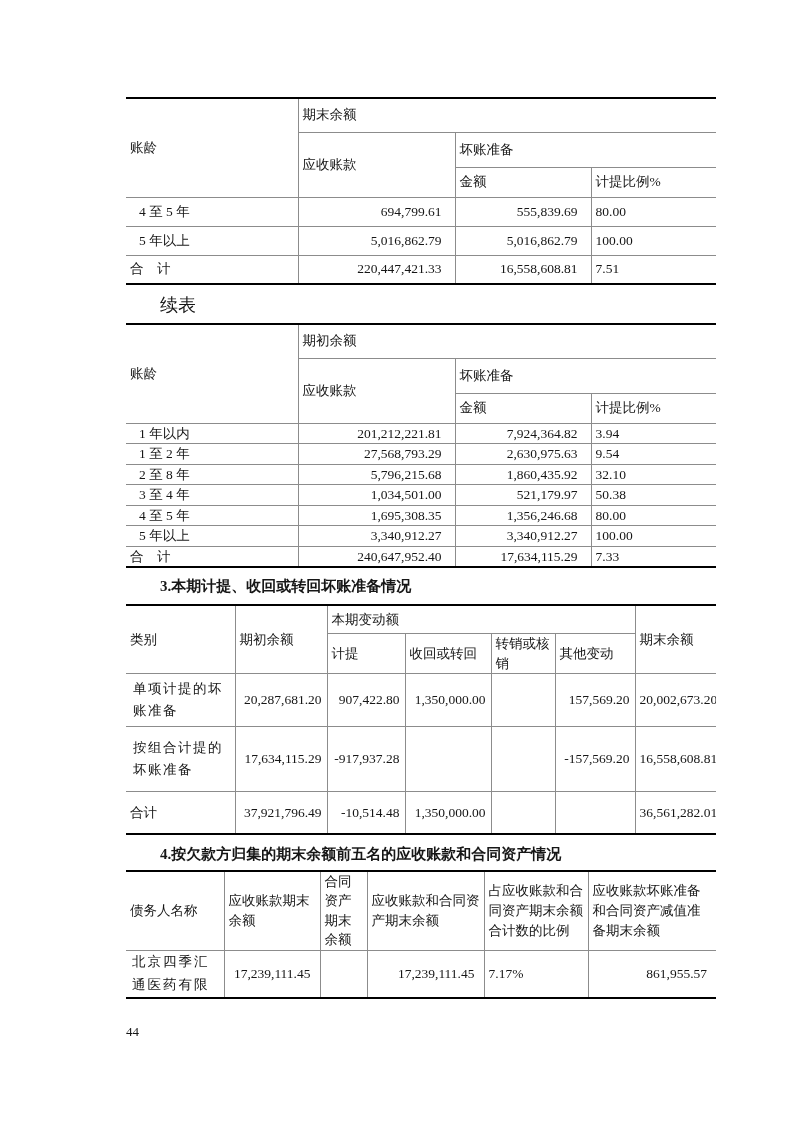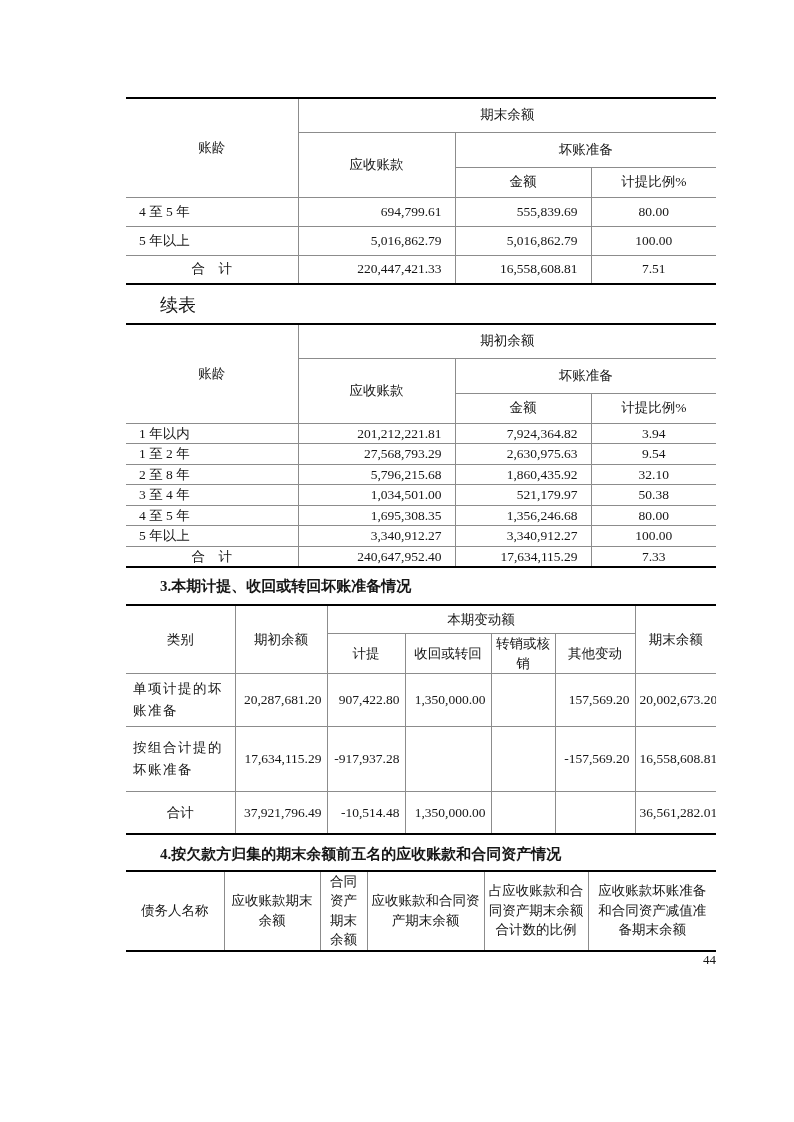--- a/index.html
+++ b/index.html
@@ -16,21 +16,21 @@
     border-collapse:collapse; width:590px; table-layout:fixed;
     border:2.5px solid #000000;
     border-left-style:hidden; border-right-style:hidden;
     font-size:13.5px;
   }
   table.t td {
     border:1px solid #8c8c8c;
     padding:0 4px; vertical-align:middle;
     overflow:hidden; line-height:1.45;
   }
-  .c   { text-align:center; }
+  .c   { }
   .num { text-align:right; padding-right:13px !important; }
   .lbl { text-align:left;  padding-left:13px !important; }
 
   
   .t12 .hr1 { height:34px; }
   .t12 .hr2 { height:35px; }
   .t12 .hr3 { height:30px; }
   .t1 .dr  { height:29px; }
   .t2 .dr  { height:18px; }
 
@@ -46,21 +46,21 @@
   
   .t4 .hr { height:80px; }
   .t4 .dr { height:46px; }
   .t4 td  { line-height:1.55; }
   .t4 td.num { padding-right:9px !important; }
   .t4 td.debtor { text-align:left; padding-left:6px !important; letter-spacing:2px; line-height:1.7; }
 
   .plain-label { font-size:18px; margin:8px 0 6px 34px; }
   .section-title { font-size:15px; margin:9px 0 8px 34px;font-weight:bold; }
   .section-title.s4 { margin:10px 0 6px 34px; }
-  .page-number { margin-top:0; text-align:right; font-size:13px; }
+  .page-number { margin-top:25px; text-align:left; font-size:13px; }
 </style>
 </head>
 <body>
 
 <div class="page">
   <div class="content">
 
     <table class="t t12 t1">
       <colgroup>
           <col style="width:172px">
@@ -237,18 +237,26 @@
         </colgroup>
       <tbody>
           <tr class="hr">
         <td class="c">债务人名称</td>
         <td class="c">应收账款期末余额</td>
         <td class="c">合同资产期末余额</td>
         <td class="c">应收账款和合同资产期末余额</td>
         <td class="c">占应收账款和合同资产期末余额合计数的比例</td>
         <td class="c">应收账款坏账准备和合同资产减值准备期末余额</td>
       </tr>
+      <tr class="dr">
+        <td class="debtor">北京四季汇通医药有限</td>
+        <td class="num">17,239,111.45</td>
+        <td class="num"></td>
+        <td class="num">17,239,111.45</td>
+        <td class="c">7.17%</td>
+        <td class="num">861,955.57</td>
+      </tr>
     </tbody>
       </table>
 
     <div class="page-number">44</div>
   </div>
 </div>
 
 </body></html>

